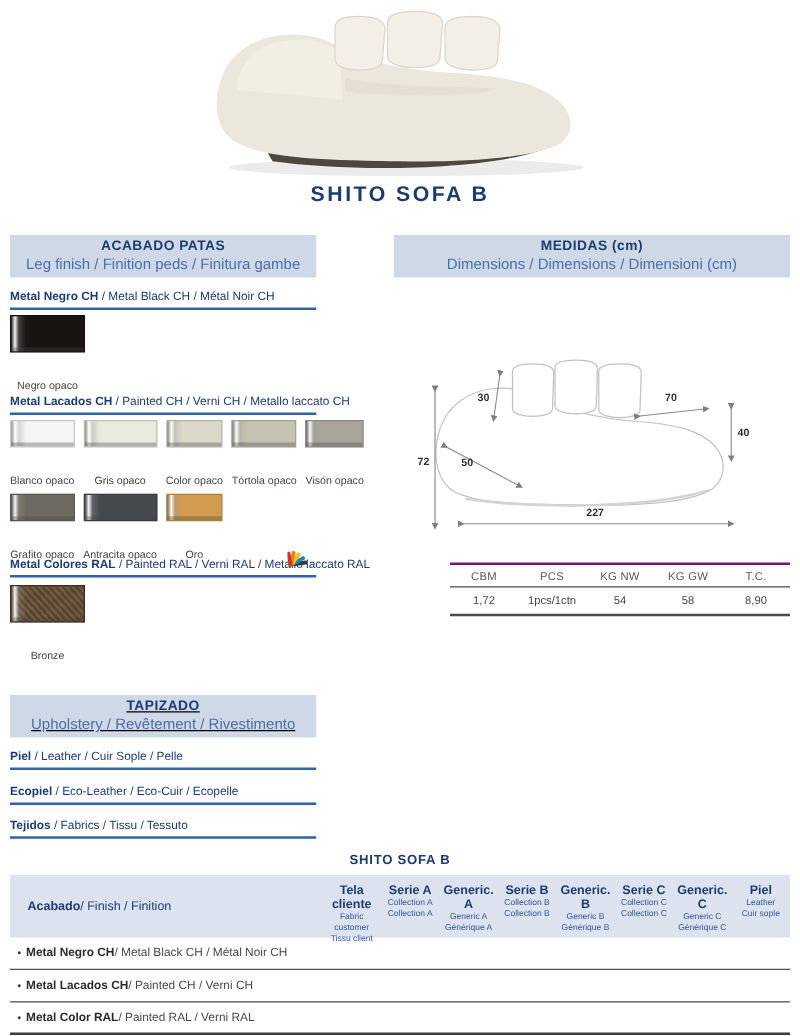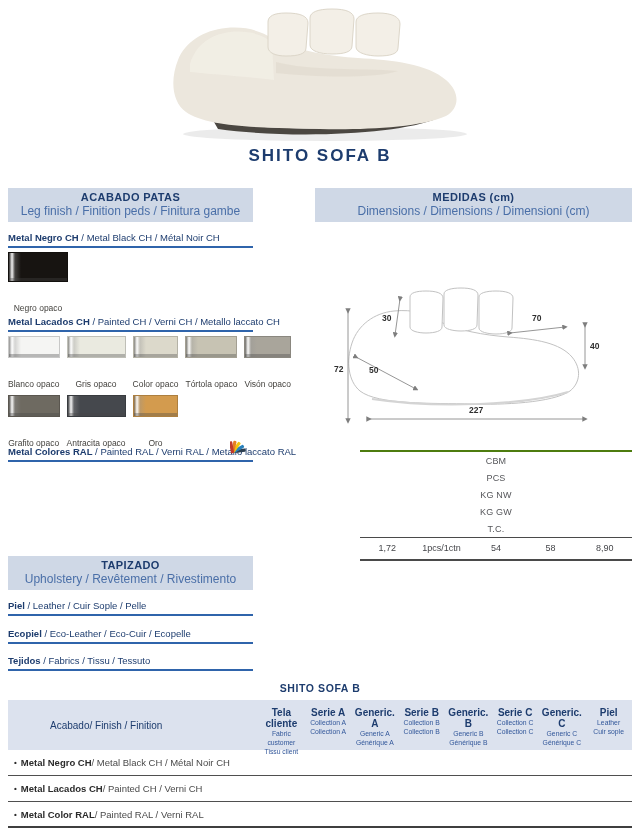--- a/index.html
+++ b/index.html
@@ -49,34 +49,34 @@
     border-bottom:2px solid var(--underline_blue); padding-bottom:3px; white-space:nowrap; }
   .up-item .b { font-weight:bold; }
 
   
   .diagram { position:absolute; left:17px; top:95px; }
 
   
   .spec { position:absolute; left:45px; top:262px; width:272px; }
   .spec-row { display:flex; }
   .spec-cell { flex:1; text-align:center; }
-  .spec-head { border-top:2px solid #4d7c0f; border-bottom:1px solid #4a4a4a;flex-direction:column; }
+  .spec-head { border-top:2px solid #701a75; border-bottom:1px solid #4a4a4a; }
   .spec-head .spec-cell { font-size:9px; color:#55565a; padding:4px 0 3px; letter-spacing:.2px; }
   .spec-vals { border-bottom:2px solid #4a4a4a; }
   .spec-vals .spec-cell { font-size:9px; color:#45464a; padding:5px 0 6px; }
   .spec-note { font-size:7.8px; color:#55565a; margin-top:4px; }
 
   
   .bottom-title { position:absolute; top:682px; left:0; width:640px; text-align:center;
     font-size:10.5px; font-weight:bold; color:var(--navy); letter-spacing:.6px; }
   .fin-header { position:absolute; left:8px; top:700px; width:624px; height:50px;
     background:var(--table_header_bg); display:flex; }
   .fin-header-left { width:250px; display:flex; align-items:center; padding-left:14px;
     font-size:10px; color:var(--navy); white-space:nowrap; }
-  .fin-header-left .b { font-weight:normal;margin-left:28px; }
+  .fin-header-left .b { font-weight:bold; }
   .fin-cols { flex:1; display:flex; padding-top:7px; }
   .fin-col { flex:1; text-align:center; color:var(--navy); }
   .fin-col-main { font-size:10px; font-weight:bold; }
   .fin-col-sub { font-size:6.8px; color:#32579a; line-height:1.35; }
 
   .fin-rows { position:absolute; left:8px; top:750px; width:624px; }
   .fin-row { height:26px; display:flex; align-items:center; padding-left:6px;
     font-size:9.5px; color:#4a4a4a; border-bottom:1px solid #4f4f4f; white-space:nowrap; }
   .fin-row:last-child { border-bottom:2px solid #3f3f3f; }
   .fin-row .bullet { font-weight:bold; color:#2b2b2b; margin-right:4px; font-size:8px; }
@@ -164,22 +164,26 @@
       <svg class="fan-icon" width="17" height="15" viewBox="0 0 17 15">
         <g transform="translate(4,13)">
           <rect x="0" y="-3" width="12" height="3.2" rx="1" fill="#2c3e50" transform="rotate(-8)"></rect>
           <rect x="0" y="-3" width="12" height="3.2" rx="1" fill="#2980b9" transform="rotate(-30)"></rect>
           <rect x="0" y="-3" width="12" height="3.2" rx="1" fill="#f1c40f" transform="rotate(-55)"></rect>
           <rect x="0" y="-3" width="12" height="3.2" rx="1" fill="#e67e22" transform="rotate(-78)"></rect>
           <rect x="0" y="-3" width="12" height="3.2" rx="1" fill="#c0392b" transform="rotate(-100)"></rect>
         </g>
       </svg>
     </div>
-
-    <div class="hdr" style="top:368px; width:100%;">
+    <div class="big-swatch" style="top:280px;">
+      <div class="sw tex" style="background-color: rgb(106, 81, 55);"></div>
+      <div class="sw-label">Bronze</div>
+    </div>
+
+    <div class="hdr" style="top:368px; width:100%;text-decoration:underline;">
       <div class="hdr-title">TAPIZADO</div>
       <div class="hdr-sub">Upholstery / Revêtement / Rivestimento</div>
     </div>
     <div class="up-item" style="top:412px;">
       <span class="b">Piel</span><span> / Leather / Cuir Sople / Pelle</span>
     </div>
     <div class="up-item" style="top:440px;">
       <span class="b">Ecopiel</span><span> / Eco-Leather / Eco-Cuir / Ecopelle</span>
     </div>
     <div class="up-item" style="top:467px;">

